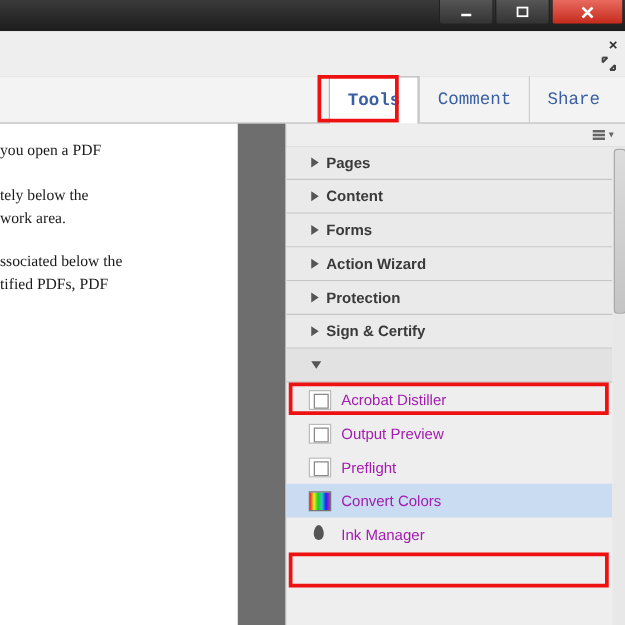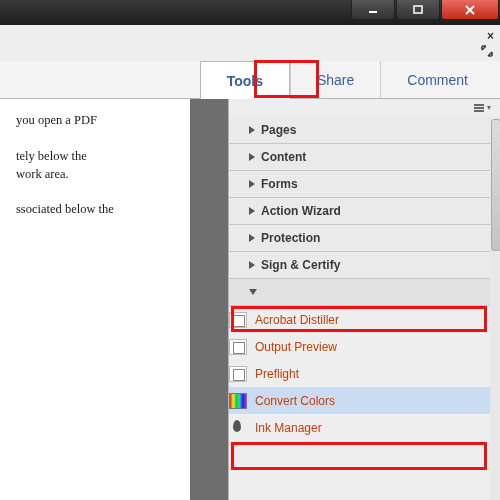--- a/index.html
+++ b/index.html
@@ -45,22 +45,22 @@
   }
 
   
   .tabsrow {
     position:absolute; left:0; top:61px; width:500px; height:38px;
     background:#f3f3f3; border-bottom:1px solid #b6b6b6;
     display:flex; justify-content:flex-end; align-items:stretch;
     box-sizing:border-box; padding-right:6px;
   }
   .tab {
-    padding:0 26px; display:flex; align-items:center;
-    color:#3a5fa3; font-size:14px; border-left:1px solid #cfcfcf;
+    padding:0 14px; display:flex; align-items:center;
+    color:#3a5fa3; font-size:14px; border-left:1px solid #cfcfcf;font-family:Liberation Mono, monospace;
   }
   .tab:first-child { border-left:none; }
   .tab.active {
     background:#fff; border:1px solid #b6b6b6; border-bottom:none;
     margin-bottom:-1px; color:#3a5fa3; font-weight:600;
   }
   .red-hi-tools {
     position:absolute; top:60px; left:254px; width:65px; height:38px;
     border:3px solid #e11; pointer-events:none; box-sizing:border-box;
   }
@@ -69,21 +69,21 @@
   .main {
     position:absolute; left:0; top:99px; width:500px; height:401px;
     display:flex;
   }
   .docpane {
     width:190px; background:#fff; position:relative;
     box-sizing:border-box; padding:12px 4px 0 0;
     font-family: Georgia, 'Times New Roman', serif;
     font-size:12.5px; line-height:1.45; color:#1a1a1a;
   }
-  .docpane p { margin:0 0 16px 16px; text-align:left; }
+  .docpane p { margin:0 0 16px 0; text-align:left; }
   .gutter {
     width:38px; background:#6e6e6e;
   }
   .sidepanel {
     flex:1; background:#eeeeee; border-left:1px solid #b6b6b6;
     position:relative;
   }
   .panel-settings {
     height:18px; border-bottom:1px solid #c7c7c7;
     display:flex; justify-content:flex-end; align-items:center;
@@ -98,21 +98,21 @@
     display:flex; align-items:center; padding-left:20px;
     font-weight:600; color:#3a3a3a; gap:6px; background:#eaeaea; font-size:12px;
   }
   .section-header.open { background:#e2e2e2; }
   .tri { width:0; height:0; display:inline-block; }
   .tri.right { border-top:4px solid transparent; border-bottom:4px solid transparent; border-left:6px solid #555; }
   .tri.down  { border-left:4px solid transparent; border-right:4px solid transparent; border-top:6px solid #555; }
 
   .tool-item {
     height:27px; display:flex; align-items:center; gap:8px;
-    color:#c2410c; font-size:12px;
+    padding-left:18px; color:#a21caf; font-size:12px;
   }
   .tool-item .ic {
     width:18px; height:16px; flex-shrink:0;
     border:1px solid #bbb; background:#fff; position:relative;
     box-sizing:border-box;
   }
   .tool-item.selected {
     background:#c9dcf2;
     text-align:right;
   }
@@ -170,35 +170,36 @@
   <span class="x">×</span>
   <span class="expand">
     <svg width="12" height="12">
           <path d="M1 5 L5 1 M1 1 L1 5 M1 1 L5 1 M7 11 L11 7 M11 11 L7 11 M11 11 L11 7" stroke="#444" stroke-width="1.6" fill="none"></path>
         </svg>
   </span>
 </div>
 
 <div class="tabsrow">
   <div class="tab active">Tools</div>
+  <div class="tab">Comment</div>
   <div class="tab">Share</div>
-  <div class="tab">Comment</div>
 </div>
 <div class="red-hi-tools"></div>
 
 <div class="main">
   <div class="docpane">
     <p>
       <span>you open a PDF</span><br>
       <br>
       <span>tely below the</span><br>
       <span>work area.</span>
     </p>
     <p>
       <span>ssociated below the</span><br>
+      <span>tified PDFs, PDF</span>
     </p>
   </div>
   <div class="gutter"></div>
   <div class="sidepanel">
 
     <div class="panel-settings">
       <svg width="18" height="10">
         <rect x="0" y="1" width="10" height="2" fill="#666"></rect>
         <rect x="0" y="4" width="10" height="2" fill="#666"></rect>
         <rect x="0" y="7" width="10" height="2" fill="#666"></rect>

